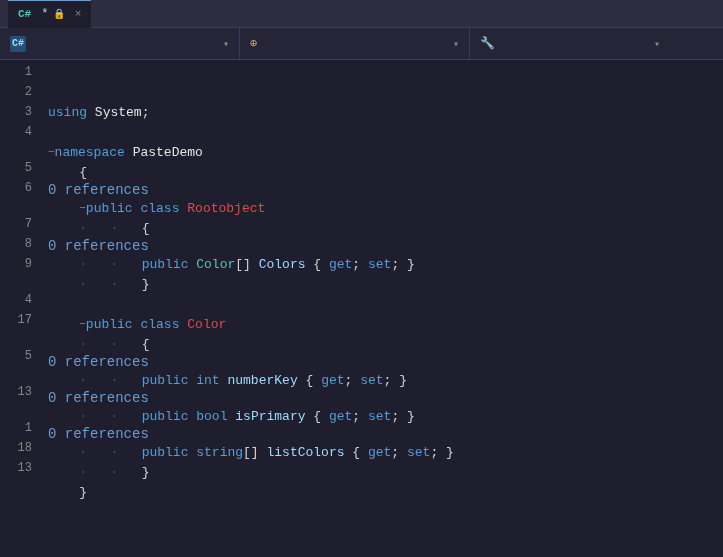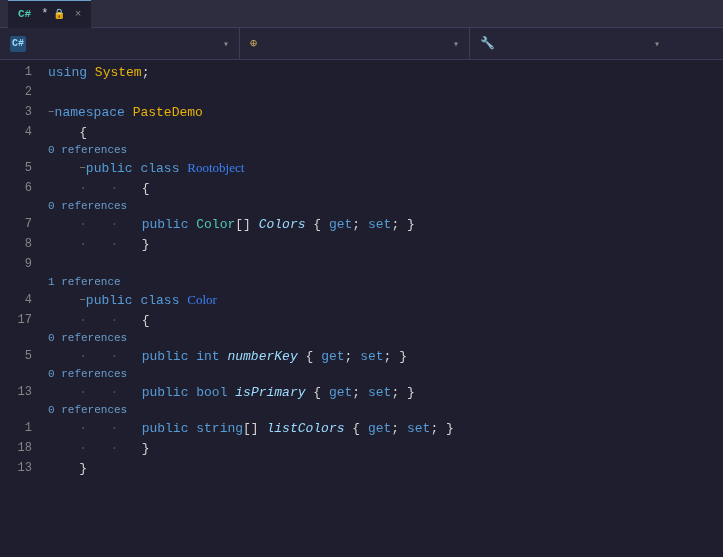--- a/index.html
+++ b/index.html
@@ -133,47 +133,48 @@
       justify-content: flex-end;
       font-size: 12px;
     }
 
     
     .code-area {
       flex: 1;
       overflow-x: auto;
       padding-left: 8px;
       padding-top: 2px;
+      margin-top: 40px;
     }
 
     .code-line {
       height: 20px;
       display: flex;
       align-items: center;
       white-space: pre;
       position: relative;
       font-size: 13px;
     }
 
     .ref-hint {
       color: #6a9ccc;
-      font-size: 11px;
+      font-size: 14px;
       display: block;
       height: 16px;
       line-height: 16px;
       padding-left: 0;
       margin-bottom: 0;
     }
 
     
     .kw { color: #569cd6; }
     .type { color: #4ec9b0; } 
-    .ns { color: #eab308; text-align: right; }  
-    .classname { color: #3b82f6; font-family: Liberation Serif, serif; }
-    .prop { color: #9cdcfe; font-style: italic; } 
+    .ns { color: #e5e5e5; text-align: right; }  
+    .classname { color: #ef4444; }
+    .prop { color: #9cdcfe; } 
     .punct { color: #d4d4d4; } 
     .dots { color: #4a5060; }
     .collapse-marker { color: #858585; font-size: 11px; cursor: pointer; }
 
     
     .editor::-webkit-scrollbar { width: 8px; }
     .editor::-webkit-scrollbar-track { background: #1e1e2e; }
     .editor::-webkit-scrollbar-thumb { background: #424265; }
   </style>
 </head>
@@ -239,21 +240,20 @@
       <div class="code-line"></div>
       <div class="code-line"><span class="collapse-marker">−</span><span class="kw">namespace</span><span> </span><span class="ns">PasteDemo</span></div>
       <div class="code-line"><span class="dots">    </span><span class="punct">{</span></div>
       <div class="ref-hint">        0 references</div>
       <div class="code-line"><span class="dots">    </span><span class="collapse-marker">−</span><span class="kw">public</span><span> </span><span class="kw">class</span><span> </span><span class="classname">Rootobject</span></div>
       <div class="code-line"><span class="dots">    ·   ·   </span><span class="punct">{</span></div>
       <div class="ref-hint">                0 references</div>
       <div class="code-line"><span class="dots">    ·   ·   </span><span class="kw">public</span><span> </span><span class="type">Color</span><span class="punct">[]</span><span> </span><span class="prop">Colors</span><span> </span><span class="punct">{</span><span> </span><span class="kw">get</span><span class="punct">;</span><span> </span><span class="kw">set</span><span class="punct">;</span><span> </span><span class="punct">}</span></div>
       <div class="code-line"><span class="dots">    ·   ·   </span><span class="punct">}</span></div>
       <div class="code-line"></div>
-      <div class="ref-hint">        1 reference</div>
       <div class="code-line"><span class="dots">    </span><span class="collapse-marker">−</span><span class="kw">public</span><span> </span><span class="kw">class</span><span> </span><span class="classname">Color</span></div>
       <div class="code-line"><span class="dots">    ·   ·   </span><span class="punct">{</span></div>
       <div class="ref-hint">                0 references</div>
       <div class="code-line"><span class="dots">    ·   ·   </span><span class="kw">public</span><span> </span><span class="kw">int</span><span> </span><span class="prop">numberKey</span><span> </span><span class="punct">{</span><span> </span><span class="kw">get</span><span class="punct">;</span><span> </span><span class="kw">set</span><span class="punct">;</span><span> </span><span class="punct">}</span></div>
       <div class="ref-hint">                0 references</div>
       <div class="code-line"><span class="dots">    ·   ·   </span><span class="kw">public</span><span> </span><span class="kw">bool</span><span> </span><span class="prop">isPrimary</span><span> </span><span class="punct">{</span><span> </span><span class="kw">get</span><span class="punct">;</span><span> </span><span class="kw">set</span><span class="punct">;</span><span> </span><span class="punct">}</span></div>
       <div class="ref-hint">                0 references</div>
       <div class="code-line"><span class="dots">    ·   ·   </span><span class="kw">public</span><span> </span><span class="kw">string</span><span class="punct">[]</span><span> </span><span class="prop">listColors</span><span> </span><span class="punct">{</span><span> </span><span class="kw">get</span><span class="punct">;</span><span> </span><span class="kw">set</span><span class="punct">;</span><span> </span><span class="punct">}</span></div>
       <div class="code-line"><span class="dots">    ·   ·   </span><span class="punct">}</span></div>
       <div class="code-line"><span class="dots">    </span><span class="punct">}</span></div>

